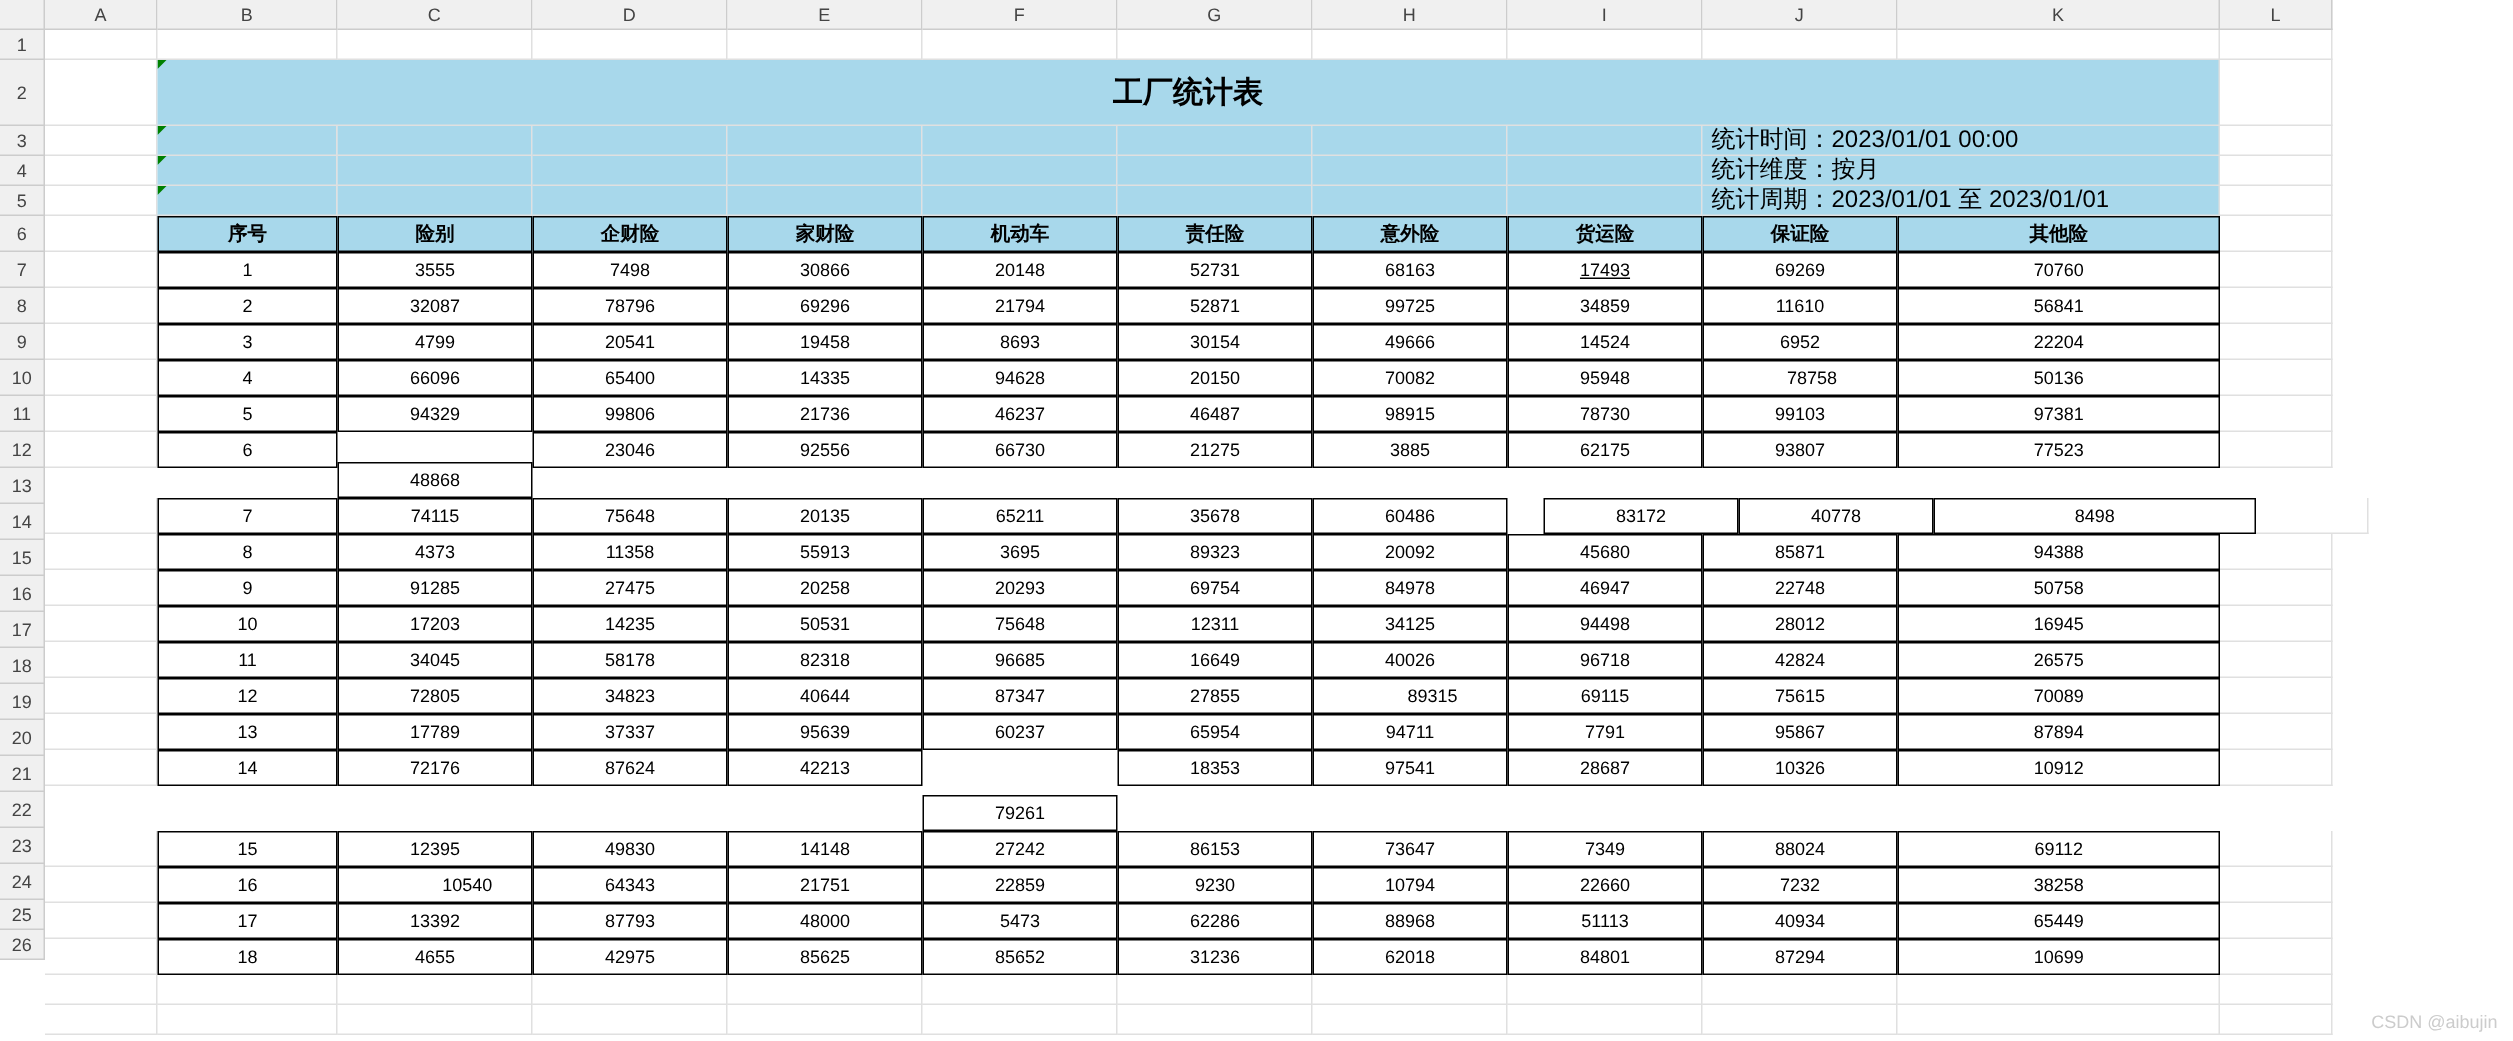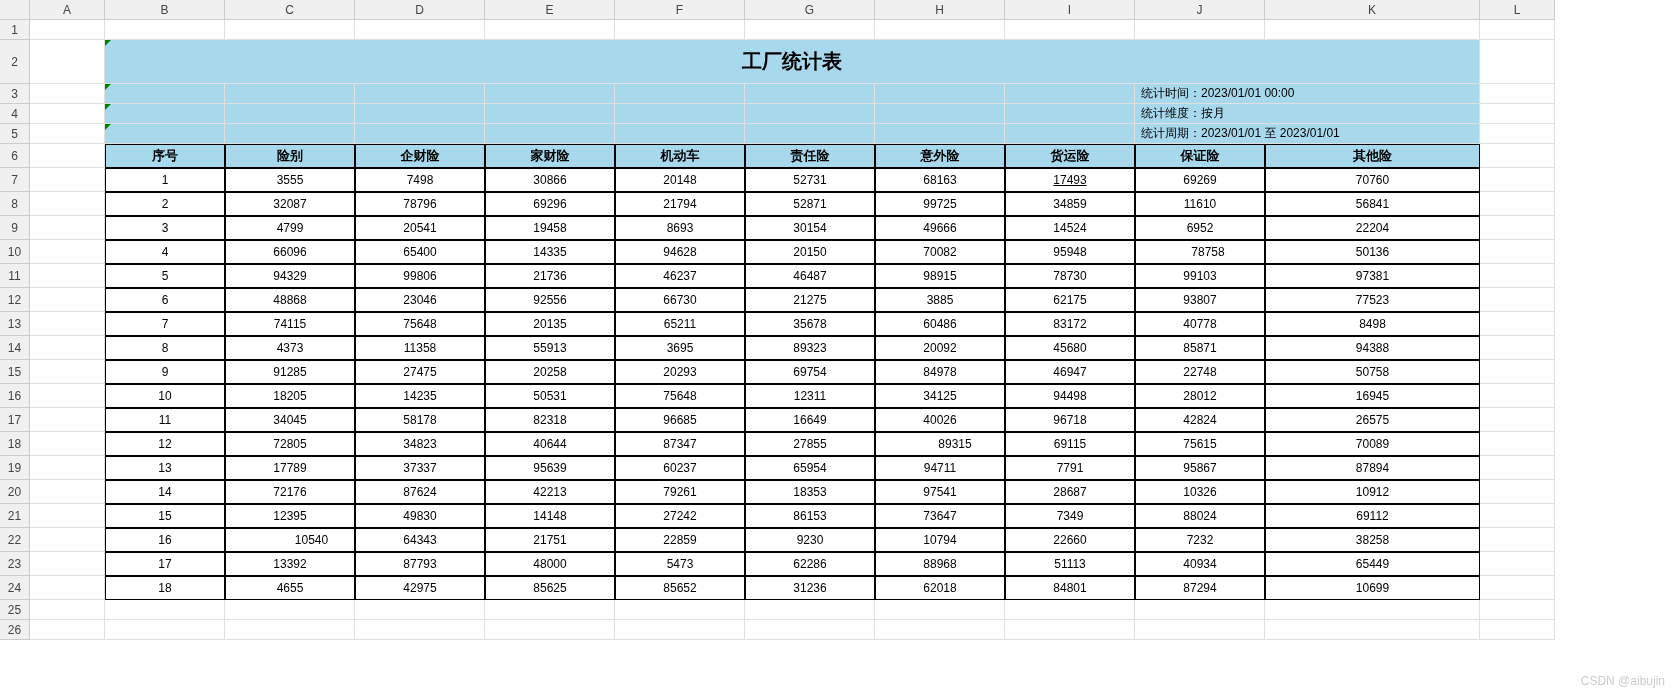--- a/index.html
+++ b/index.html
@@ -87,21 +87,21 @@
   .green-tri::before {
     content:"";
     position:absolute;
     left:0; top:0;
     border-top: 6px solid #008000;
     border-right: 6px solid transparent;
   }
   .meta {
     justify-content: flex-start;
     padding-left: 6px;
-    font-size: 12px;
+    font-size: 16px;
   }
   .hdr {
     background: #a8d8eb;
     border: 1px solid #000;
     font-weight: bold;
     font-size: 13px;
   }
   .dcell {
     border: 1px solid #000;
     font-size: 12px;
@@ -302,41 +302,41 @@
         <div class="cell dcell" style="width: 130px; height: 24px;">46487</div>
         <div class="cell dcell" style="width: 130px; height: 24px;">98915</div>
         <div class="cell dcell" style="width: 130px; height: 24px;">78730</div>
         <div class="cell dcell" style="width: 130px; height: 24px;">99103</div>
         <div class="cell dcell" style="width: 215px; height: 24px;">97381</div>
         <div class="cell" style="width: 75px; height: 24px;"></div>
       </div>
       <div class="row">
         <div class="cell" style="width: 75px; height: 24px;"></div>
         <div class="cell dcell" style="width: 120px; height: 24px;">6</div>
-        <div class="cell dcell" style="width: 130px; height: 24px;">48868</div>
+        <div class="cell dcell" style="width: 130px; height: 24px; margin-top: 20px;">48868</div>
         <div class="cell dcell" style="width: 130px; height: 24px;">23046</div>
         <div class="cell dcell" style="width: 130px; height: 24px;">92556</div>
         <div class="cell dcell" style="width: 130px; height: 24px;">66730</div>
         <div class="cell dcell" style="width: 130px; height: 24px;">21275</div>
         <div class="cell dcell" style="width: 130px; height: 24px;">3885</div>
         <div class="cell dcell" style="width: 130px; height: 24px;">62175</div>
         <div class="cell dcell" style="width: 130px; height: 24px;">93807</div>
         <div class="cell dcell" style="width: 215px; height: 24px;">77523</div>
         <div class="cell" style="width: 75px; height: 24px;"></div>
       </div>
       <div class="row">
         <div class="cell" style="width: 75px; height: 24px;"></div>
         <div class="cell dcell" style="width: 120px; height: 24px;">7</div>
         <div class="cell dcell" style="width: 130px; height: 24px;">74115</div>
         <div class="cell dcell" style="width: 130px; height: 24px;">75648</div>
         <div class="cell dcell" style="width: 130px; height: 24px;">20135</div>
         <div class="cell dcell" style="width: 130px; height: 24px;">65211</div>
         <div class="cell dcell" style="width: 130px; height: 24px;">35678</div>
         <div class="cell dcell" style="width: 130px; height: 24px;">60486</div>
-        <div class="cell dcell" style="width: 130px; height: 24px;">83172</div>
+        <div class="cell dcell" style="width: 130px; height: 24px; margin-left: 24px;">83172</div>
         <div class="cell dcell" style="width: 130px; height: 24px;">40778</div>
         <div class="cell dcell" style="width: 215px; height: 24px;">8498</div>
         <div class="cell" style="width: 75px; height: 24px;"></div>
       </div>
       <div class="row">
         <div class="cell" style="width: 75px; height: 24px;"></div>
         <div class="cell dcell" style="width: 120px; height: 24px;">8</div>
         <div class="cell dcell" style="width: 130px; height: 24px;">4373</div>
         <div class="cell dcell" style="width: 130px; height: 24px;">11358</div>
         <div class="cell dcell" style="width: 130px; height: 24px;">55913</div>
@@ -358,21 +358,21 @@
         <div class="cell dcell" style="width: 130px; height: 24px;">69754</div>
         <div class="cell dcell" style="width: 130px; height: 24px;">84978</div>
         <div class="cell dcell" style="width: 130px; height: 24px;">46947</div>
         <div class="cell dcell" style="width: 130px; height: 24px;">22748</div>
         <div class="cell dcell" style="width: 215px; height: 24px;">50758</div>
         <div class="cell" style="width: 75px; height: 24px;"></div>
       </div>
       <div class="row">
         <div class="cell" style="width: 75px; height: 24px;"></div>
         <div class="cell dcell" style="width: 120px; height: 24px;">10</div>
-        <div class="cell dcell" style="width: 130px; height: 24px;">18205</div>
+        <div class="cell dcell" style="width: 130px; height: 24px;">17203</div>
         <div class="cell dcell" style="width: 130px; height: 24px;">14235</div>
         <div class="cell dcell" style="width: 130px; height: 24px;">50531</div>
         <div class="cell dcell" style="width: 130px; height: 24px;">75648</div>
         <div class="cell dcell" style="width: 130px; height: 24px;">12311</div>
         <div class="cell dcell" style="width: 130px; height: 24px;">34125</div>
         <div class="cell dcell" style="width: 130px; height: 24px;">94498</div>
         <div class="cell dcell" style="width: 130px; height: 24px;">28012</div>
         <div class="cell dcell" style="width: 215px; height: 24px;">16945</div>
         <div class="cell" style="width: 75px; height: 24px;"></div>
       </div>
@@ -417,21 +417,21 @@
         <div class="cell dcell" style="width: 130px; height: 24px;">95867</div>
         <div class="cell dcell" style="width: 215px; height: 24px;">87894</div>
         <div class="cell" style="width: 75px; height: 24px;"></div>
       </div>
       <div class="row">
         <div class="cell" style="width: 75px; height: 24px;"></div>
         <div class="cell dcell" style="width: 120px; height: 24px;">14</div>
         <div class="cell dcell" style="width: 130px; height: 24px;">72176</div>
         <div class="cell dcell" style="width: 130px; height: 24px;">87624</div>
         <div class="cell dcell" style="width: 130px; height: 24px;">42213</div>
-        <div class="cell dcell" style="width: 130px; height: 24px;">79261</div>
+        <div class="cell dcell" style="width: 130px; height: 24px; margin-top: 30px;">79261</div>
         <div class="cell dcell" style="width: 130px; height: 24px;">18353</div>
         <div class="cell dcell" style="width: 130px; height: 24px;">97541</div>
         <div class="cell dcell" style="width: 130px; height: 24px;">28687</div>
         <div class="cell dcell" style="width: 130px; height: 24px;">10326</div>
         <div class="cell dcell" style="width: 215px; height: 24px;">10912</div>
         <div class="cell" style="width: 75px; height: 24px;"></div>
       </div>
       <div class="row">
         <div class="cell" style="width: 75px; height: 24px;"></div>
         <div class="cell dcell" style="width: 120px; height: 24px;">15</div>

